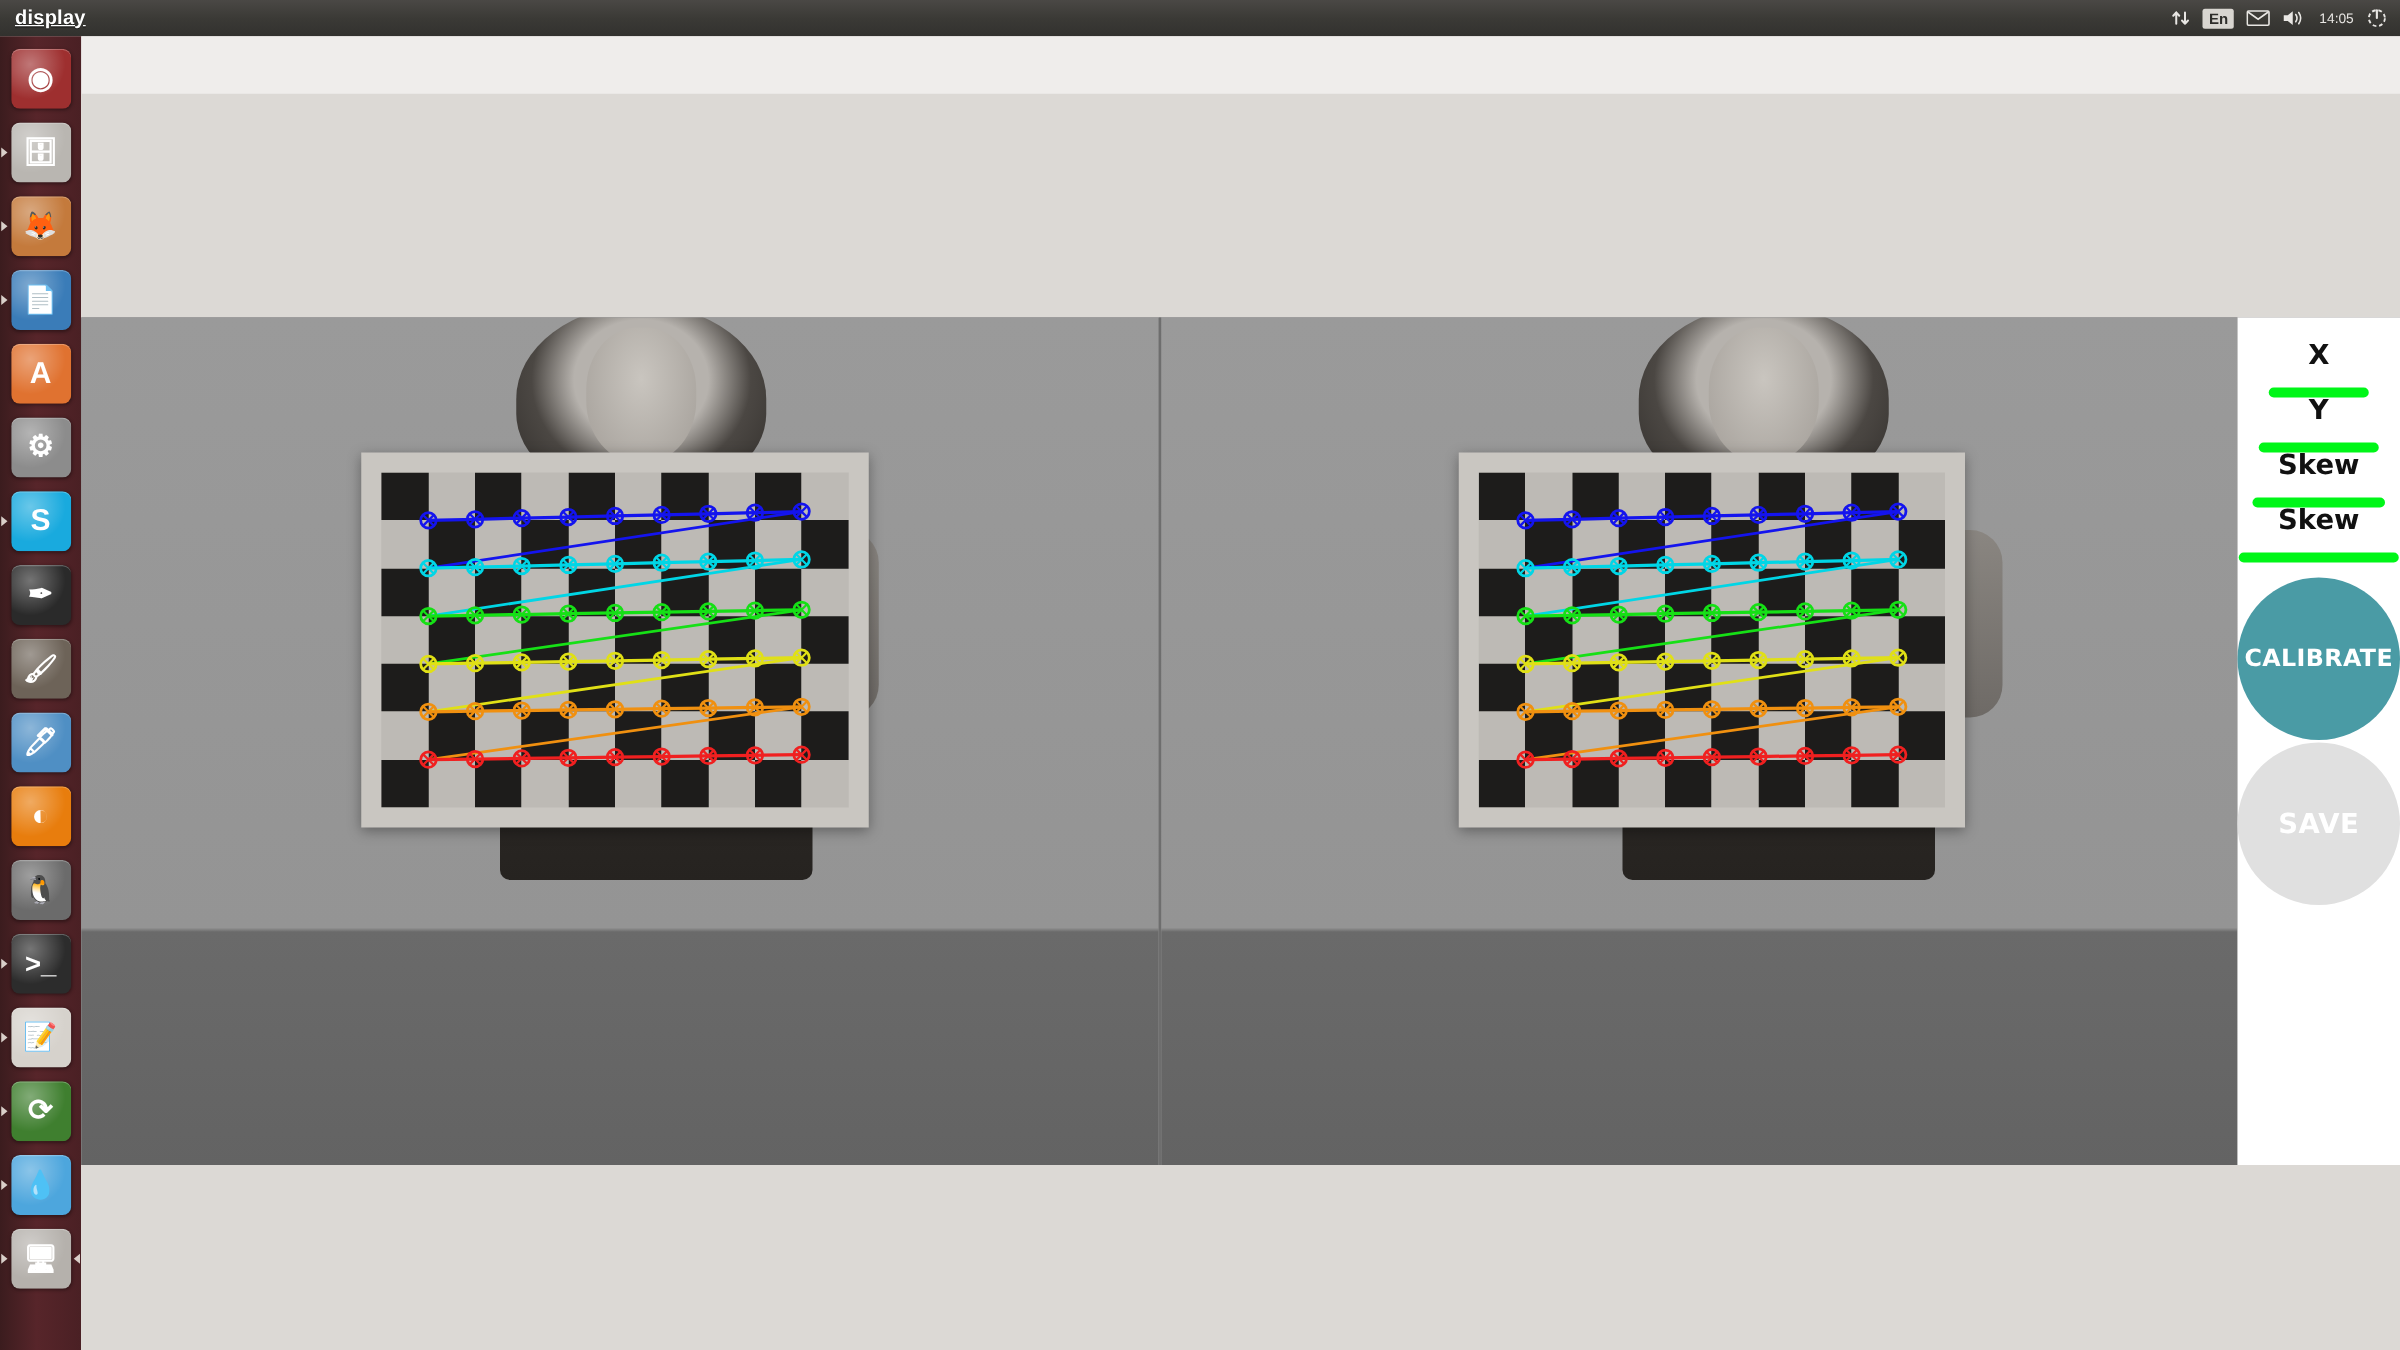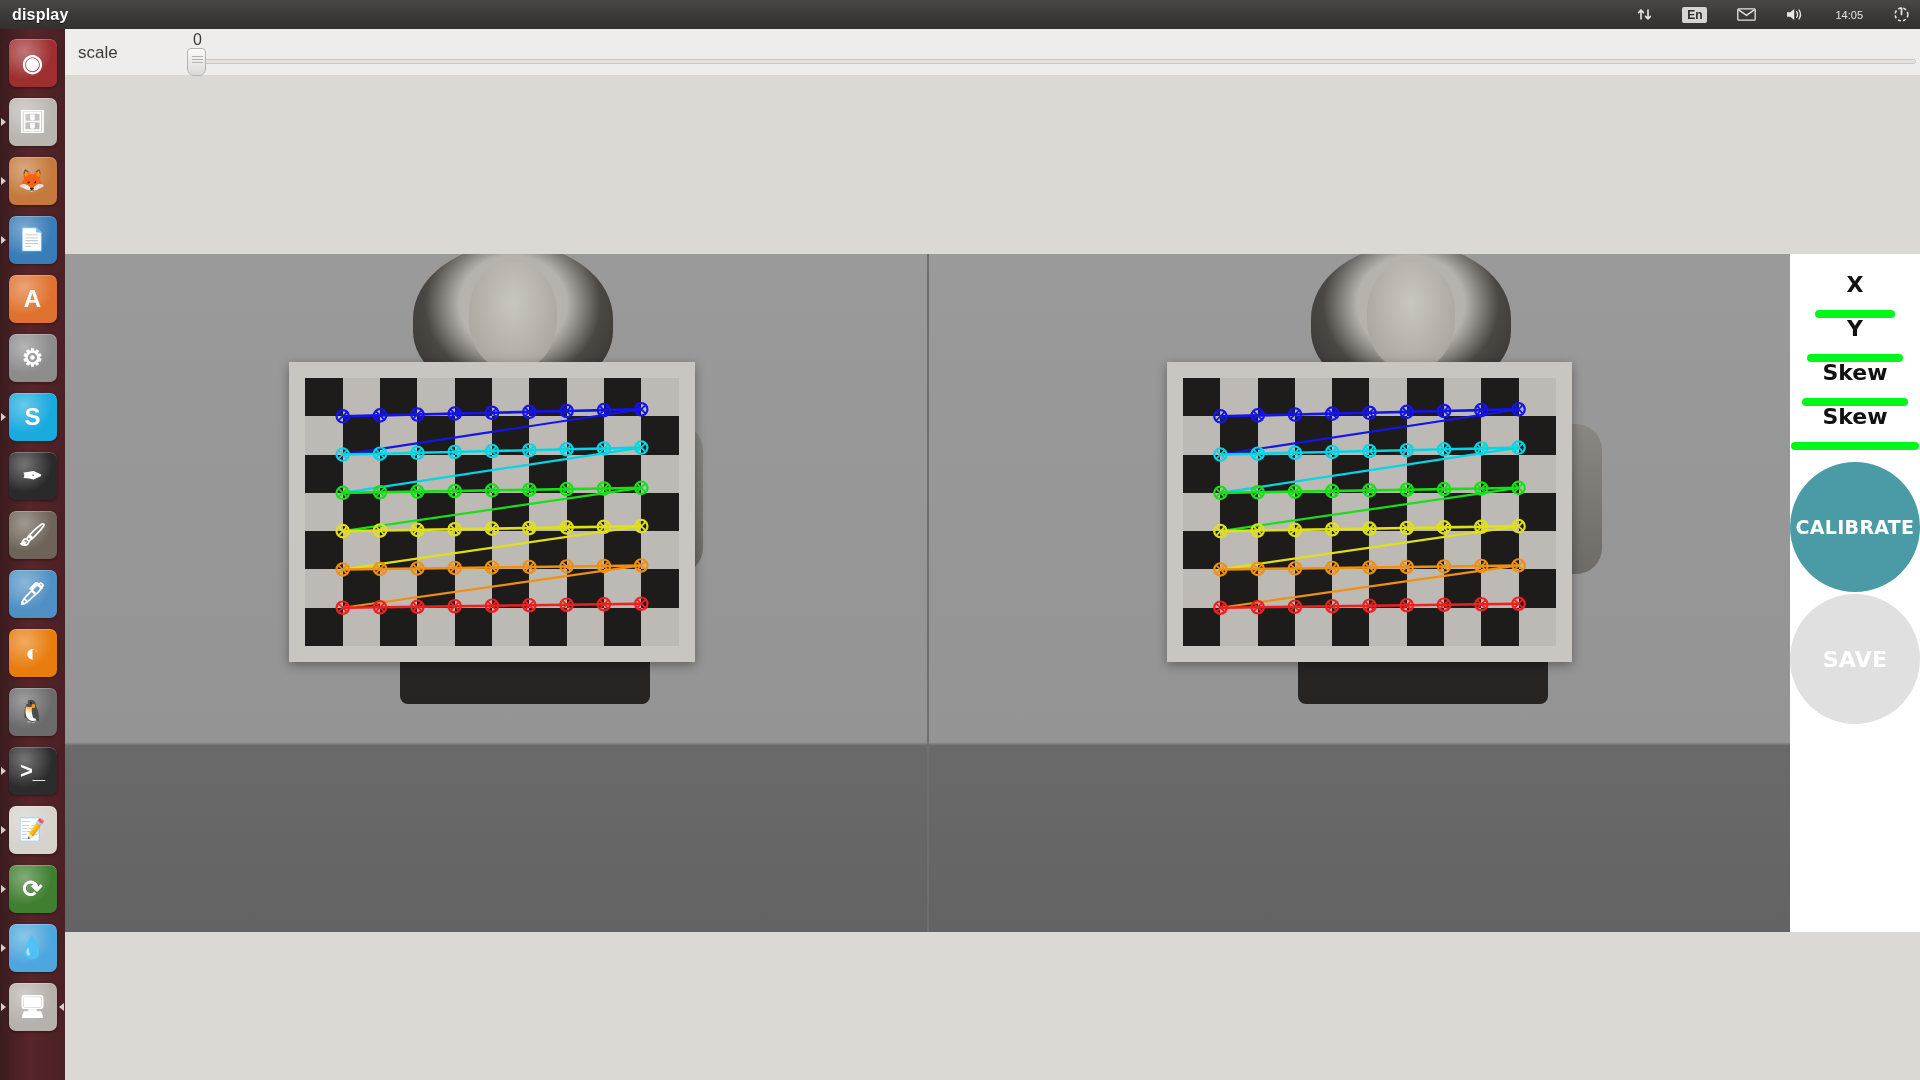--- a/index.html
+++ b/index.html
@@ -13,22 +13,23 @@
   
   #top-panel{
     position:absolute; left:0; top:0; width:1920px; height:29px;
     background:linear-gradient(to bottom,#4a4845 0%,#3b3a36 50%,#32312e 100%);
     display:flex; align-items:center;
   }
   #win-title{
     color:#ffffff; font-size:16px; font-weight:bold;
     padding-left:12px; letter-spacing:.2px;
     text-shadow:0 1px 0 rgba(0,0,0,.6);
-  }
-  #tray{ margin-left:auto; display:flex; align-items:center; gap:30px; padding-right:10px;text-align:center; }
+    text-decoration:underline;
+  }
+  #tray{ margin-left:auto; display:flex; align-items:center; gap:10px; padding-right:10px;text-align:center; }
   .tray-ico{ color:#e8e6e3; font-size:15px; line-height:1; display:flex; align-items:center; }
   #kbd-ind{
     background:#d8d5d0; color:#2e2d2a; font-size:12px; font-weight:bold;
     border-radius:2px; padding:1px 5px; line-height:14px;
   }
   #clock{ color:#e8e6e3; font-size:11px; }
 
   
   #launcher{
     position:absolute; left:0; top:29px; width:65px; height:1051px;
@@ -291,26 +292,20 @@
       </div>
       <span class="pip-r"></span>
     </div>
   </div>
 
 <div id="app">
 
   <div id="topfill"></div>
   <div id="bottomfill"></div>
 
-  <div id="scale-row">
-    <div id="scale-label">scale</div>
-    <div id="scale-value">0</div>
-    <div id="slider-track"></div>
-    <div id="slider-thumb"></div>
-  </div>
 
   <div id="viewstrip">
     <div class="cam" id="cam-left">
       <div class="scene">
           <div class="person-torso" style="left: 334.8px; top: 120px;"></div>
           <div class="person-head" style="left: 347.73px; top: -10px;"></div>
           <div class="person-face" style="left: 403.73px; top: 8px;"></div>
           <div class="arm" style="left: 257.22px; top: 170px;"></div>
           <div class="arm" style="left: 580.47px; top: 170px;"></div>
           <div class="board-frame" style="left: 224.43px; top: 108px; width: 405.14px; height: 300px;"></div>

